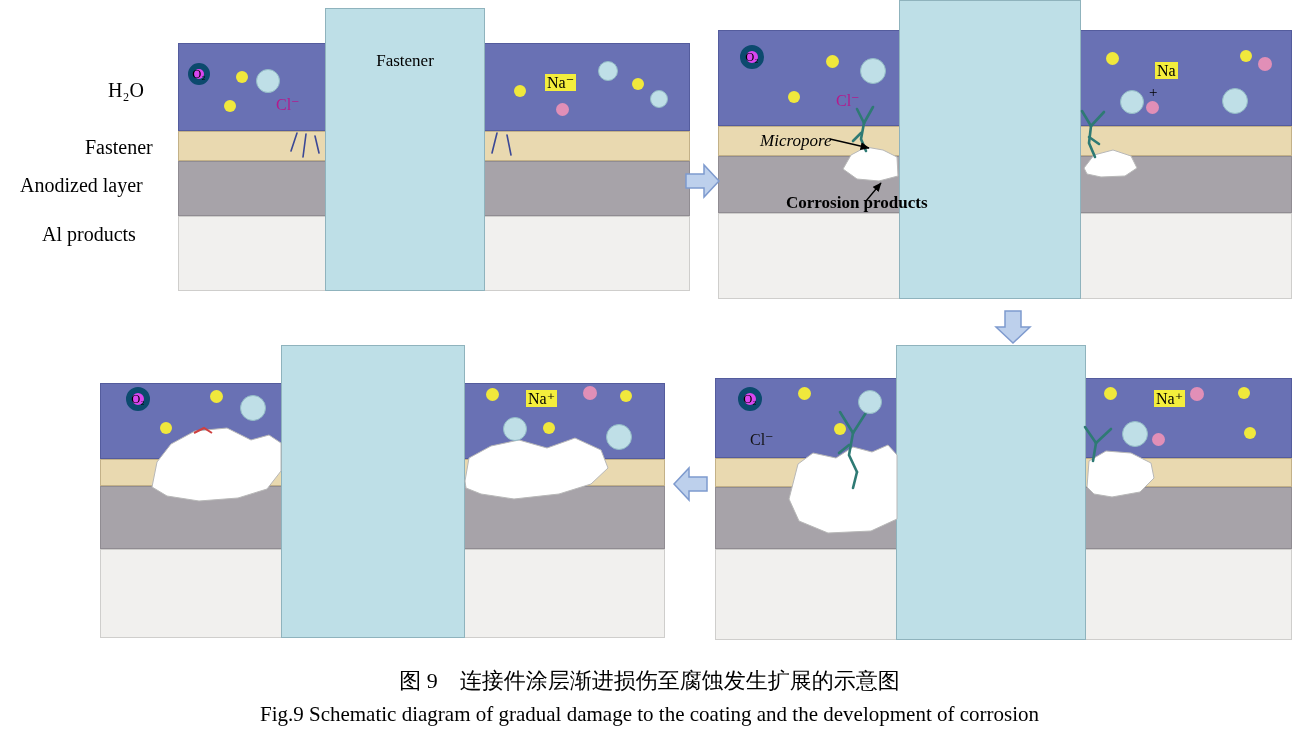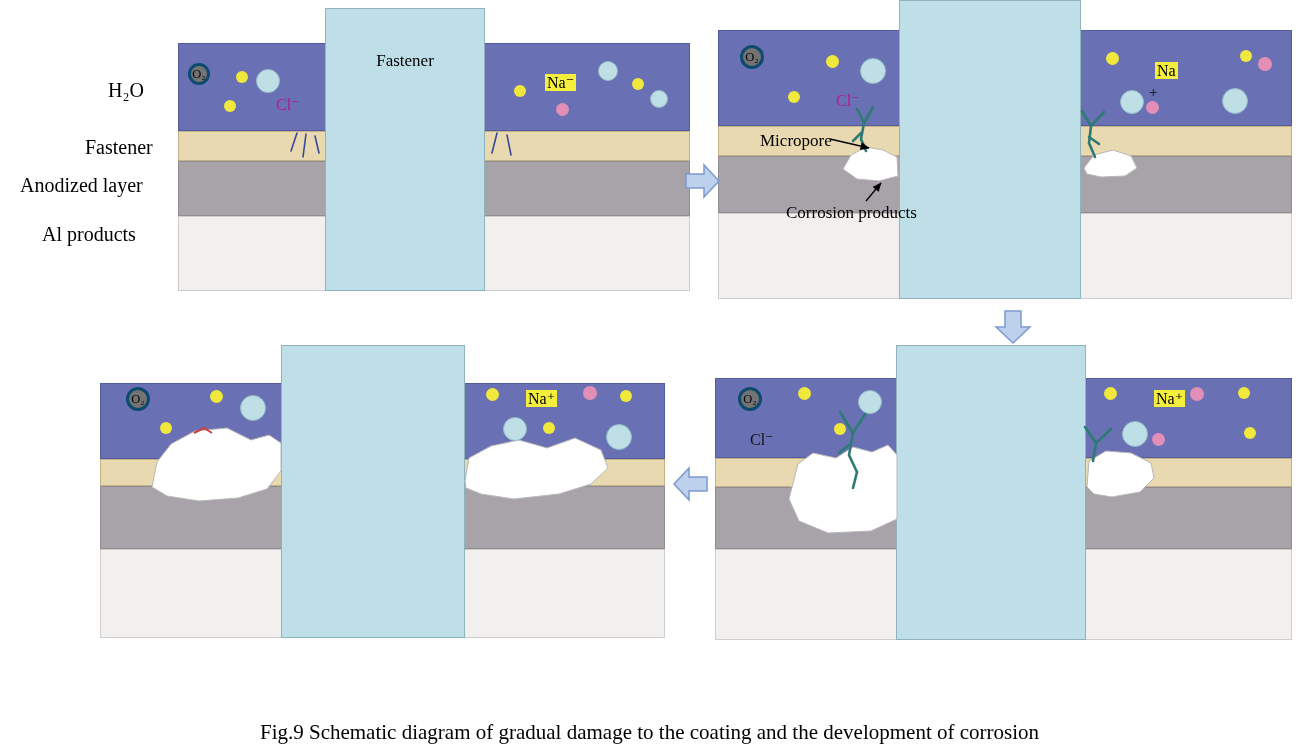--- a/index.html
+++ b/index.html
@@ -17,21 +17,21 @@
   .panel { z-index:1; }
   .fastener { background:#bedfe7; border:1px solid #8fb3bd; z-index:2; }
   .fastener-label { position:absolute; top:42px; left:0; width:100%; text-align:center;
                     font-size:17px; color:#000; }
 
   .side-label { position:absolute; font-size:20px; color:#000; z-index:4; white-space:nowrap; }
 
   .dotY { position:absolute; border-radius:50%; background:#f0e83c; z-index:4; }
   .dotP { position:absolute; border-radius:50%; background:#e18fb7; z-index:4; }
   .circB{ position:absolute; border-radius:50%; background:#bfdfe7; border:1px solid #93bcc6; z-index:4; }
-  .o2   { position:absolute; border-radius:50%; background:#737373; border:3px solid #0c4a6e;
+  .o2   { position:absolute; border-radius:50%; background:#d946ef; border:6px solid #0c4a6e;
           display:flex; align-items:center; justify-content:center; font-size:12.5px; z-index:4; }
 
   .ionlabel { position:absolute; z-index:4; font-size:16px; white-space:nowrap; }
   .clMagenta { color:#b5198c; }
   .clBlack   { color:#111; }
   .hl { background:#f4ee3c; color:#000; padding:0 2px; }
 
   .ann-label { position:absolute; z-index:4; font-size:17px; color:#000; white-space:nowrap; }
 
   svg.overlay { position:absolute; left:0; top:0; z-index:3; }
@@ -158,22 +158,22 @@
   <div class="circB" style="left:860px;top:58px;width:26px;height:26px;"></div>
   <div class="ionlabel clMagenta" style="left:836px;top:91px;">Cl⁻</div>
   <div class="dotY" style="left:1106px;top:52px;width:13px;height:13px;"></div>
   <div class="ionlabel" style="left:1155px;top:62px;"><span class="hl">Na</span></div>
   <div class="ionlabel" style="left:1149px;top:84px;font-size:15px;">+</div>
   <div class="circB" style="left:1120px;top:90px;width:24px;height:24px;"></div>
   <div class="dotP" style="left:1146px;top:101px;width:13px;height:13px;"></div>
   <div class="circB" style="left:1222px;top:88px;width:26px;height:26px;"></div>
   <div class="dotY" style="left:1240px;top:50px;width:12px;height:12px;"></div>
   <div class="dotP" style="left:1258px;top:57px;width:14px;height:14px;"></div>
-  <div class="ann-label" style="left:760px;top:131px;">Micropore</div>
-  <div class="ann-label" style="left:786px;top:203px;">Corrosion products</div>
+  <div class="ann-label" style="left:760px;top:131px;font-style:italic;">Micropore</div>
+  <div class="ann-label" style="left:786px;top:193px;font-weight:bold;">Corrosion products</div>
 
   <div class="o2" style="left:126px;top:387px;width:24px;height:24px;">
       <span>O₂</span>
     </div>
   <div class="dotY" style="left:210px;top:390px;width:13px;height:13px;"></div>
   <div class="dotY" style="left:160px;top:422px;width:12px;height:12px;"></div>
   <div class="circB" style="left:240px;top:395px;width:26px;height:26px;"></div>
   <div class="dotY" style="left:486px;top:388px;width:13px;height:13px;"></div>
   <div class="ionlabel" style="left:526px;top:389px;"><span class="hl">Na⁺</span></div>
   <div class="dotP" style="left:583px;top:386px;width:14px;height:14px;"></div>
@@ -190,15 +190,16 @@
   <div class="dotY" style="left:834px;top:423px;width:12px;height:12px;"></div>
   <div class="circB" style="left:858px;top:390px;width:24px;height:24px;"></div>
   <div class="dotY" style="left:1104px;top:387px;width:13px;height:13px;"></div>
   <div class="dotP" style="left:1190px;top:387px;width:14px;height:14px;"></div>
   <div class="ionlabel" style="left:1154px;top:389px;"><span class="hl">Na⁺</span></div>
   <div class="dotY" style="left:1238px;top:387px;width:12px;height:12px;"></div>
   <div class="circB" style="left:1122px;top:421px;width:26px;height:26px;"></div>
   <div class="dotP" style="left:1152px;top:433px;width:13px;height:13px;"></div>
   <div class="dotY" style="left:1244px;top:427px;width:12px;height:12px;"></div>
 
-  <div class="caption-en" style="top:720px;">Fig.9 Schematic diagram of gradual damage to the coating and the development of corrosion</div>
+  <div class="caption-zh" style="top:666px;">图 9　连接件涂层渐进损伤至腐蚀发生扩展的示意图</div>
+  <div class="caption-en" style="top:702px;">Fig.9 Schematic diagram of gradual damage to the coating and the development of corrosion</div>
 
 </div>
 
 </body></html>

